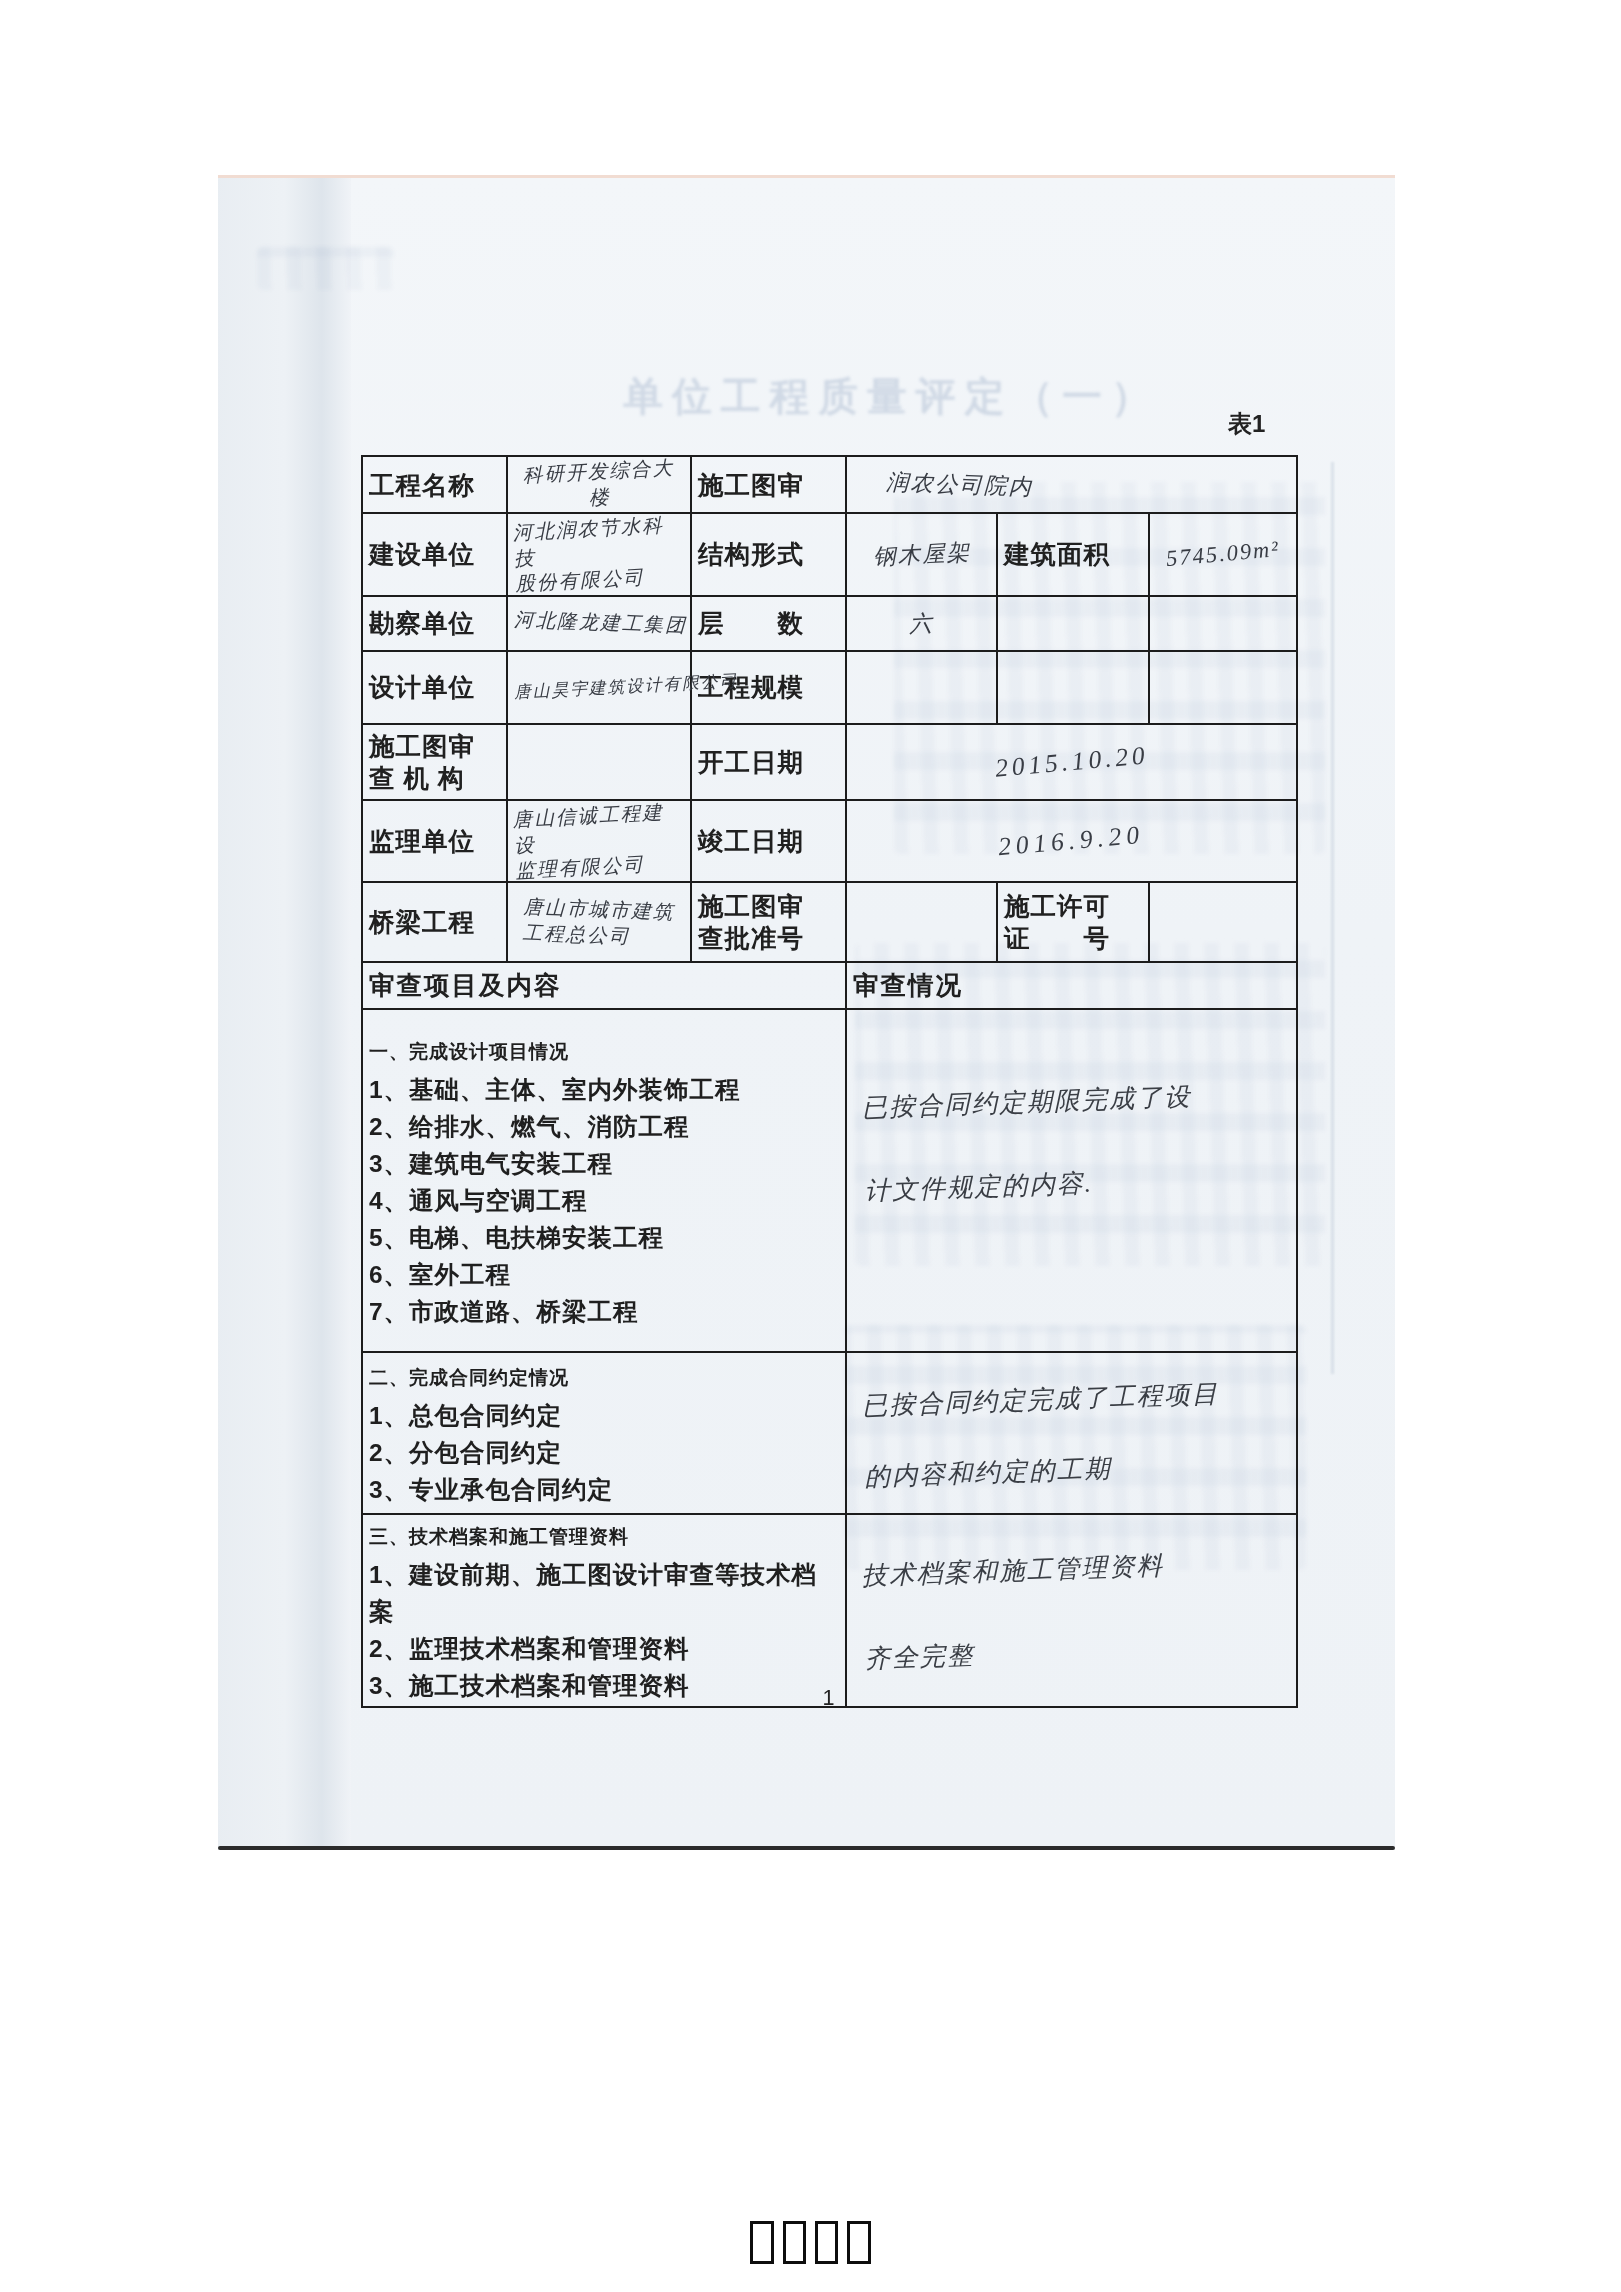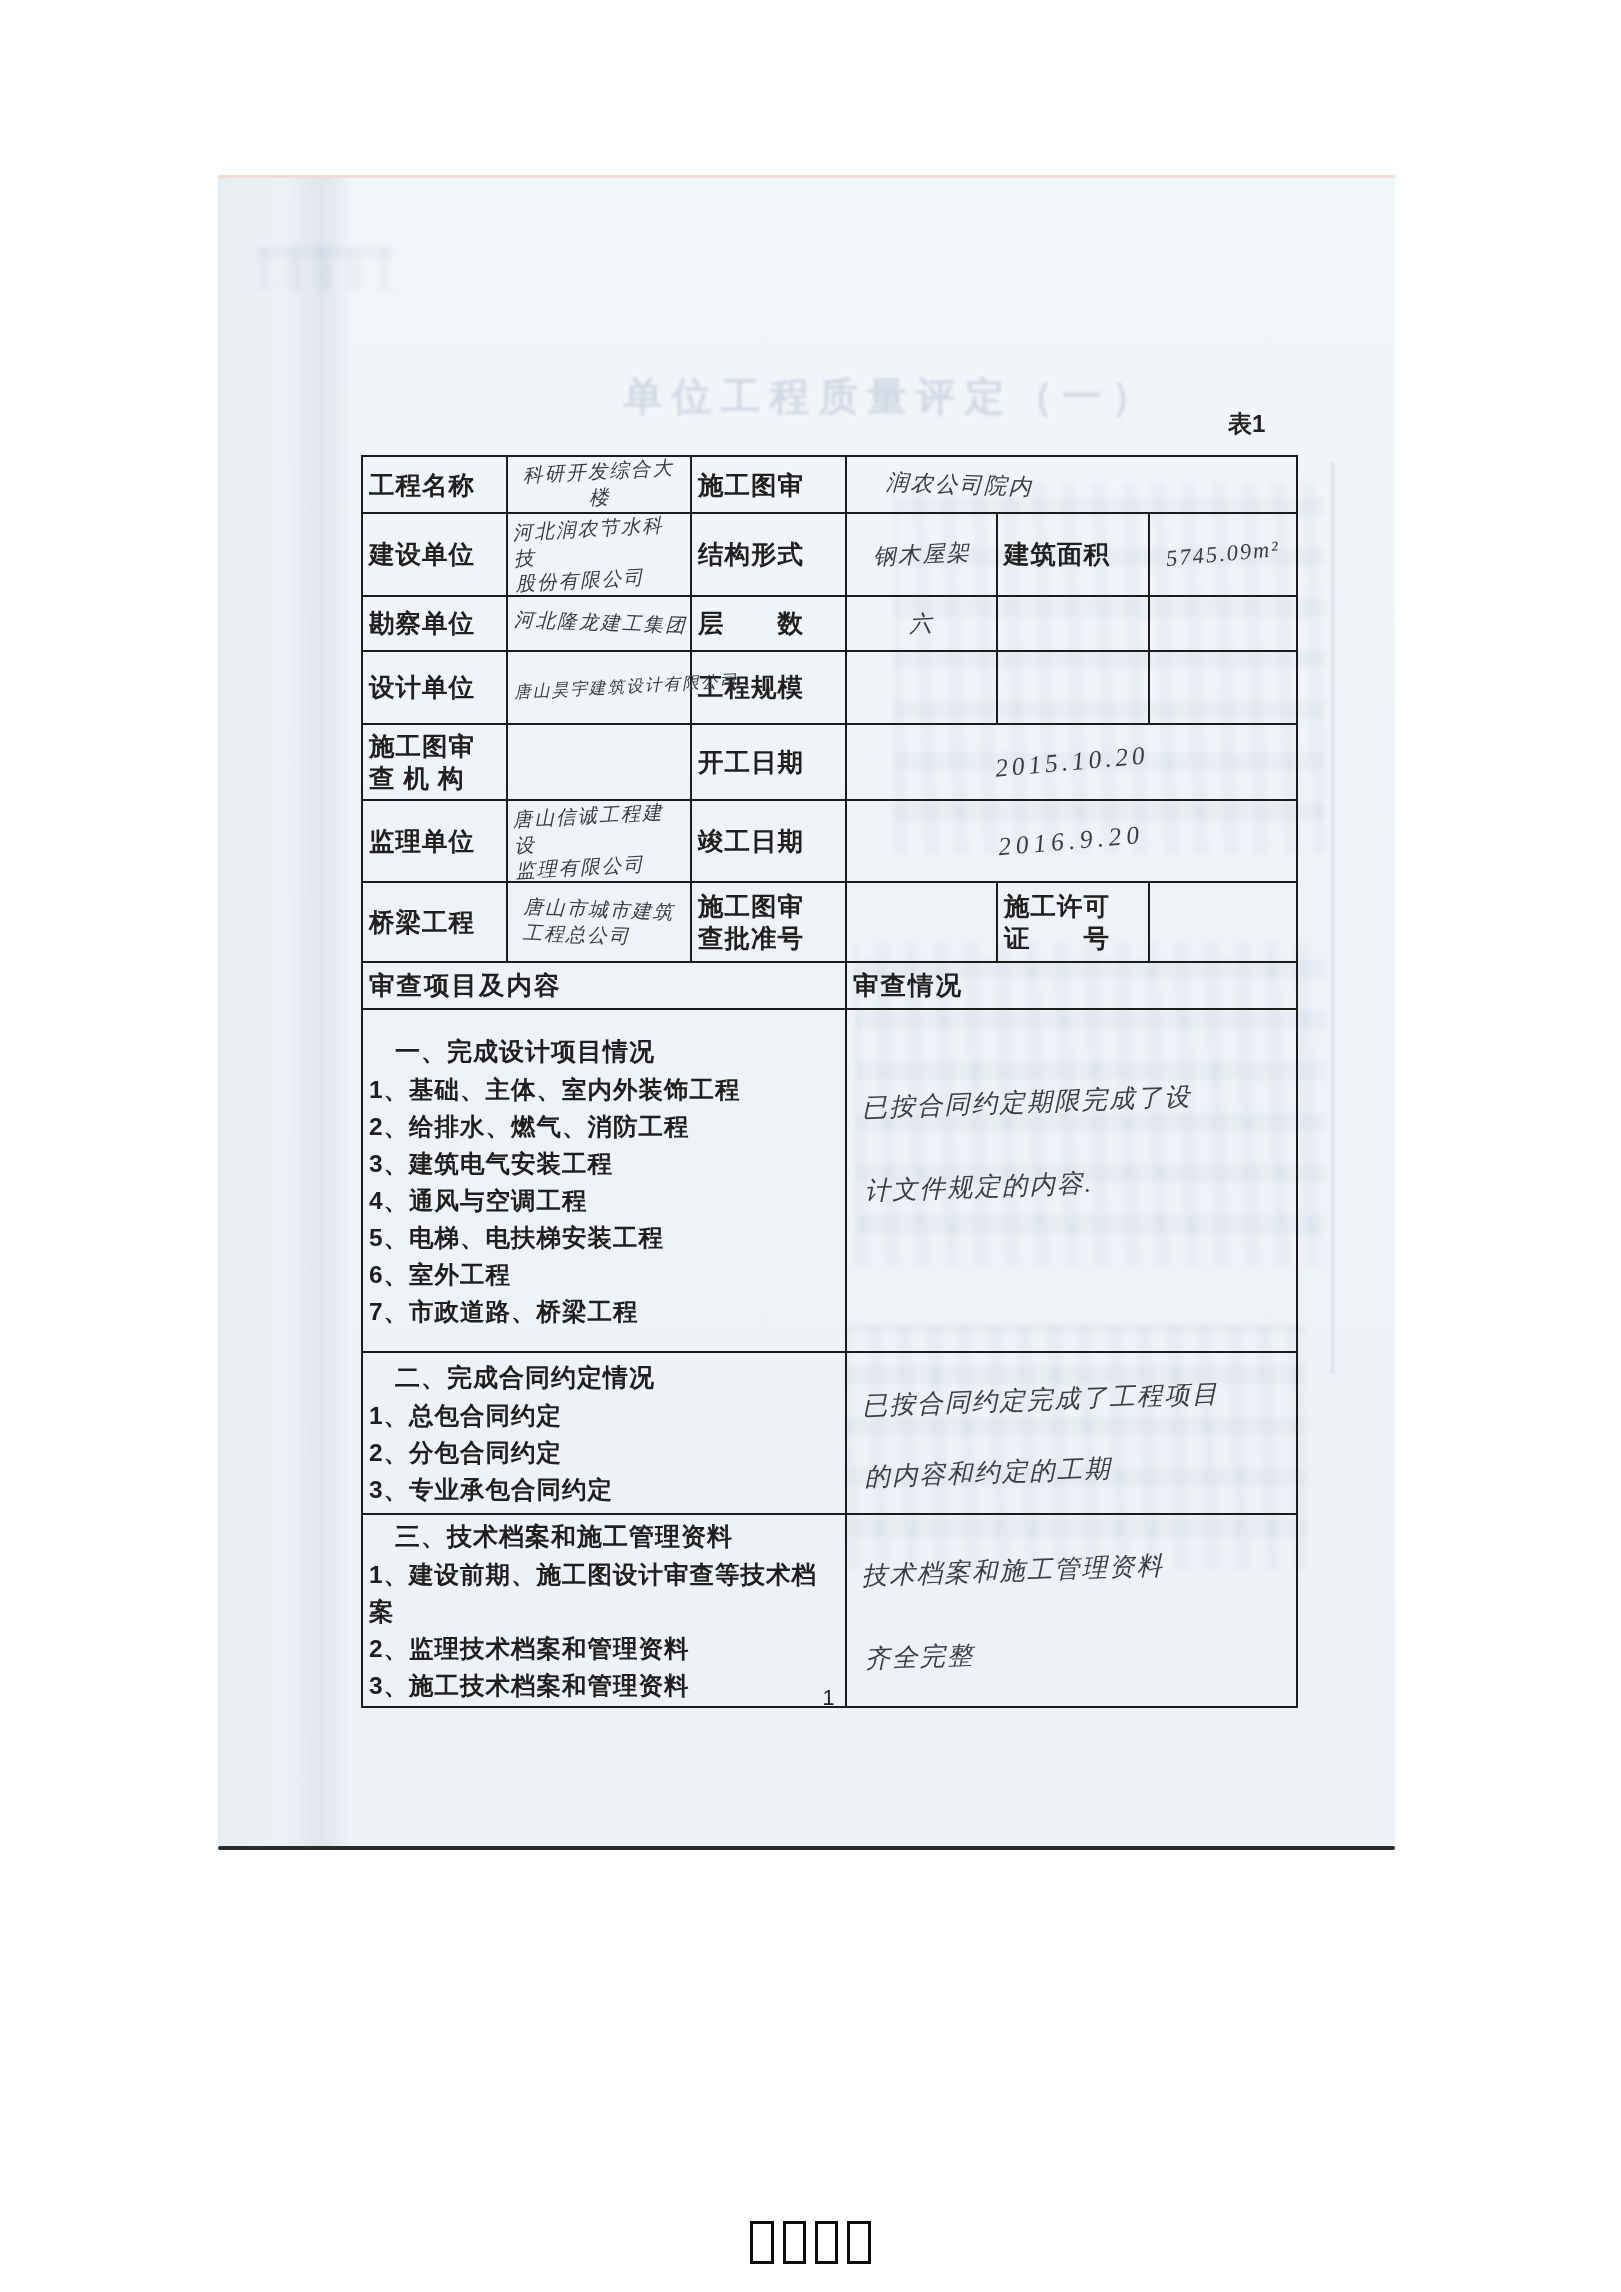--- a/index.html
+++ b/index.html
@@ -61,21 +61,21 @@
   td.lbl{
     font-size:25.5px;font-weight:700;color:#202020;letter-spacing:1px;
     text-align:left;padding-left:12.7px;line-height:32px;white-space:nowrap;
   }
   td.val{text-align:center;}
   td.hdr{
     font-size:25.5px;font-weight:700;letter-spacing:2px;color:#202020;
   }
   td.items-cell{vertical-align:top;padding:13.7px 9.8px 7.8px 9.8px;}
   td.remark-cell{vertical-align:top;position:relative;}
-  .sec-heading{font-size:25px;font-weight:700;line-height:39px;letter-spacing:1px;color:#1f1f1f;margin-left:26px;}
+  .sec-heading{font-size:19px;font-weight:700;line-height:39px;letter-spacing:1px;color:#1f1f1f;}
   .sec-item{font-size:24.5px;font-weight:700;line-height:37px;letter-spacing:1px;color:#1f1f1f;}
   
   .hand{
     font-family:"Liberation Serif",serif;font-style:italic;color:#383c44;
     display:inline-block;letter-spacing:2px;
   }
   .hand-sm{font-size:19.6px;line-height:25.5px;}
   .hand-md{font-size:22.5px;}
   .hand-lg{font-size:25.5px;}
   .tilt-a{transform:rotate(-3deg);}

